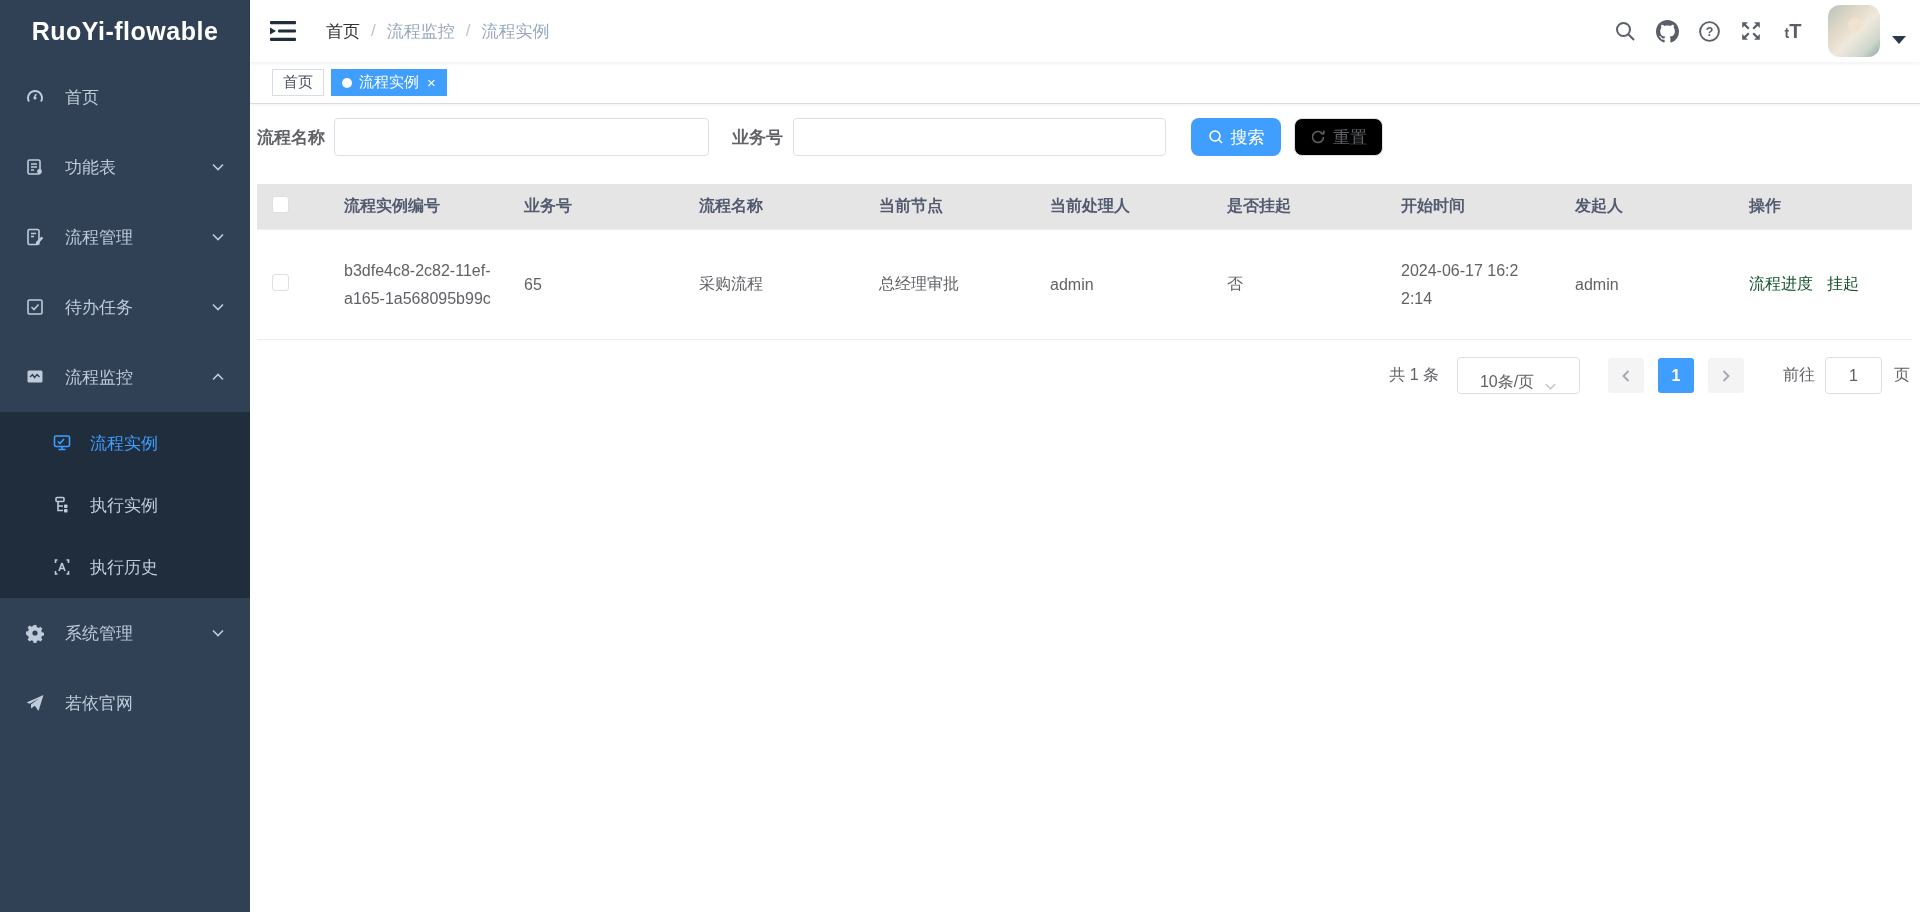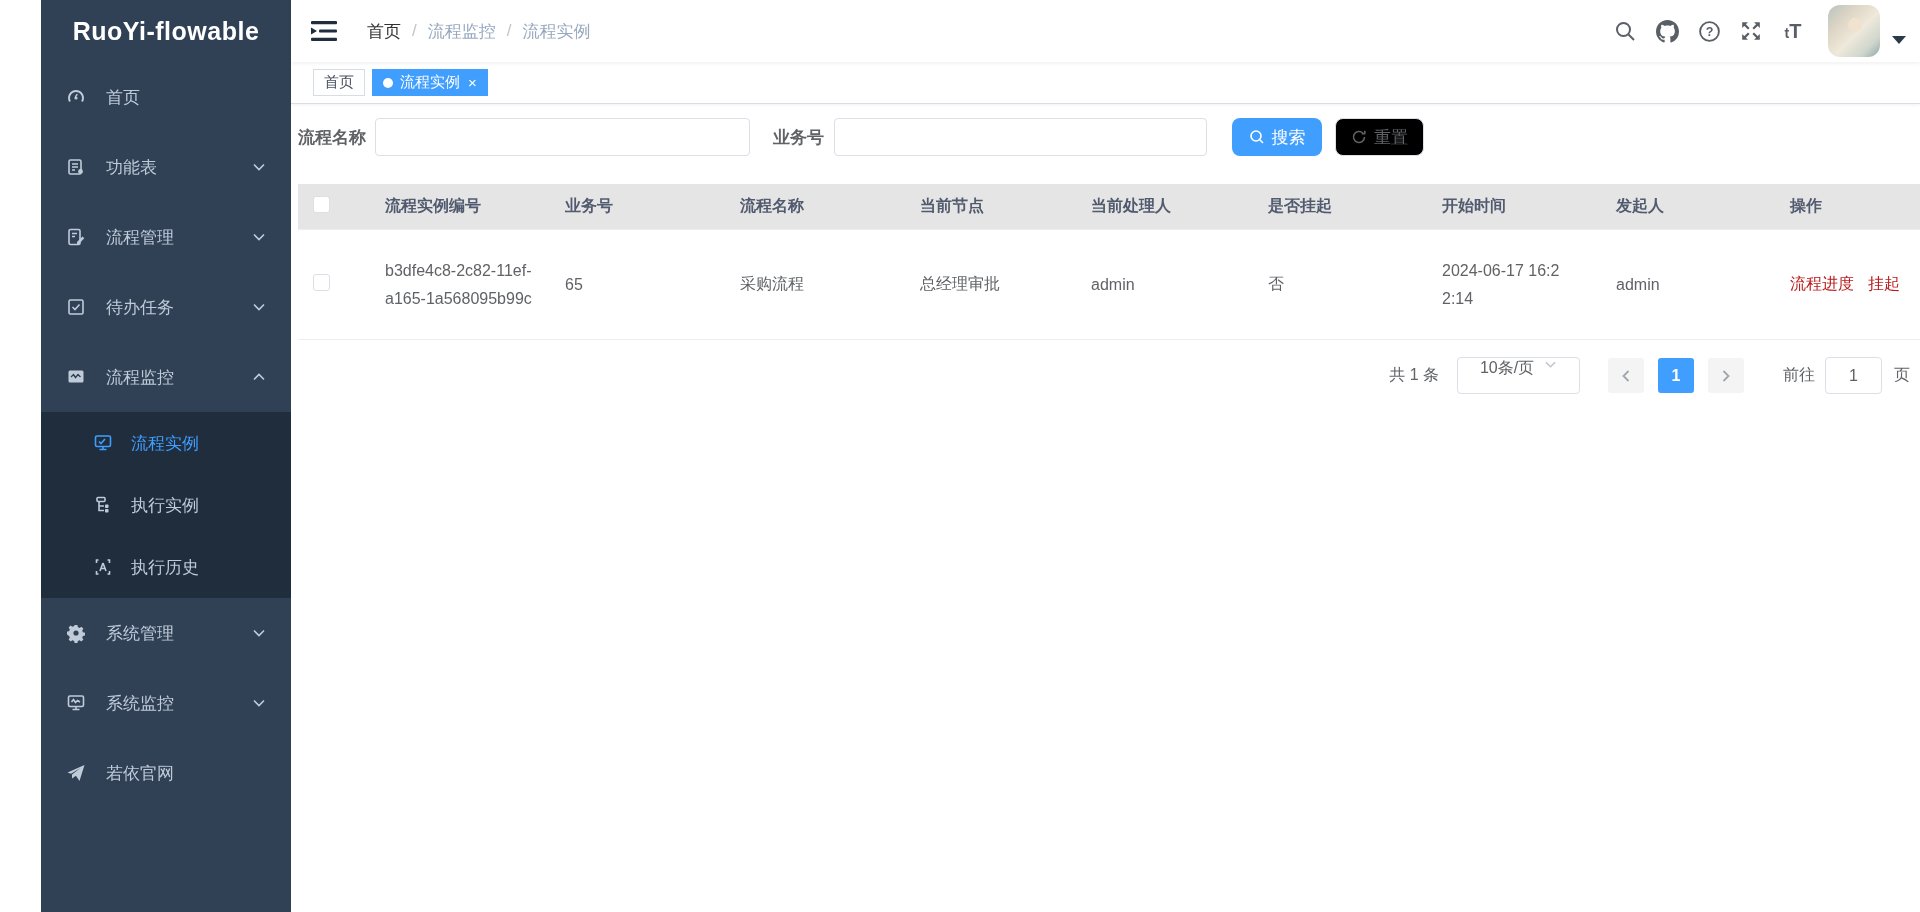--- a/index.html
+++ b/index.html
@@ -1,18 +1,18 @@
 <!DOCTYPE html>
 <html><head>
 <meta charset="utf-8">
 <style>
   * { margin:0; padding:0; box-sizing:border-box; }
   html,body { width:1920px; height:912px; overflow:hidden; background:#fff;
     font-family:"Liberation Sans","DejaVu Sans",sans-serif; }
-  .app { display:flex; width:1920px; height:912px;padding-left:41px; }
+  .app { display:flex; width:1920px; height:912px; }
 
   
   .sidebar { width:250px; height:912px; background:#304156; flex-shrink:0; overflow:hidden; }
   .logo { height:62px; display:flex; align-items:center; justify-content:center;
     color:#fff; font-size:25px; font-weight:bold; letter-spacing:.5px; }
   .menu-item { height:70px; display:flex; align-items:center; padding:0 25px;
     color:#bfcbd9; font-size:17px; cursor:pointer; }
   .menu-item .mi-icon { width:20px; height:20px; margin-right:20px; display:flex; align-items:center; justify-content:center; }
   .menu-item .mi-label { flex:1; }
   .menu-item .chev { width:14px; height:14px; }
@@ -77,28 +77,28 @@
   .thead { background:#e5e5e5; height:46px; border-bottom:1px solid #ebeef5; }
   .thead .td { color:#515a6e; font-weight:bold; }
   .td { padding:0 10px; color:#606266; }
   .td.cb { padding-left:15px; }
   .tbody .tr { min-height:110px; border-bottom:1px solid #ebeef5; }
   .checkbox { width:17px; height:17px; border:1px solid #dcdfe6; border-radius:3px; background:#fff;
     display:inline-block; cursor:pointer; }
   .wrap-all { word-break:break-all; line-height:1.7; }
   .uuid-cell { max-width:170px; }
   .date-cell { max-width:150px; }
-  .link { color:#b91c1c; cursor:pointer; text-decoration:none; }
+  .link { color:#14532d; cursor:pointer; text-decoration:none; }
   .actions { display:flex; gap:14px; }
 
   
   .pagination { margin-top:17px; display:flex; align-items:center; justify-content:flex-end; font-size:16px; color:#606266; }
   .pg-total { margin-right:18px; }
   .pg-select { width:123px; height:37px; border:1px solid #dcdfe6; border-radius:4px;
-    display:flex; align-items:flex-start; justify-content:center; gap:10px; color:#606266; cursor:pointer; margin-right:28px; }
+    display:flex; align-items:flex-end; justify-content:center; gap:10px; color:#606266; cursor:pointer; margin-right:28px; }
   .pg-btn { width:36px; height:35px; background:#f4f4f5; border-radius:3px; display:flex;
     align-items:center; justify-content:center; color:#a0a6af; cursor:pointer; }
   .pg-btn.prev { margin-right:14px; }
   .pg-btn.next { margin-left:14px; }
   .pg-num { min-width:36px; height:35px; background:#409EFF; color:#fff; font-weight:bold;
     border-radius:3px; display:flex; align-items:center; justify-content:center; cursor:pointer; }
   .pg-goto-label { margin-left:39px; margin-right:10px; }
   .pg-goto-input { width:57px; height:37px; border:1px solid #dcdfe6; border-radius:4px;
     text-align:center; font-size:16px; color:#606266; outline:none; }
   .pg-unit { margin-left:12px; }
@@ -214,33 +214,20 @@
         <svg class="ic" width="20" height="20" viewBox="0 0 20 20">
             <path fill="currentColor" fill-rule="evenodd" d="M8.6 2h2.8l.4 2.1 1.8.8 1.8-1.2 2 2-1.2 1.8.7 1.8 2.1.4v2.8l-2.1.4-.7 1.8 1.2 1.8-2 2-1.8-1.2-1.8.7-.4 2.1H8.6l-.4-2.1-1.8-.7-1.8 1.2-2-2 1.2-1.8-.7-1.8L1 11.4V8.6l2.1-.4.7-1.8-1.2-1.8 2-2 1.8 1.2 1.8-.8L8.6 2zm1.4 10.6a2.6 2.6 0 1 0 0-5.2 2.6 2.6 0 0 0 0 5.2z"></path>
           </svg>
       </span>
       <span class="mi-label">系统管理</span>
       <svg class="chev" viewBox="0 0 14 14" fill="none" stroke="#bfcbd9" stroke-width="1.6">
           <path d="M2 4.5l5 5 5-5"></path>
         </svg>
     </div>
 
-    <div class="menu-item">
-      <span class="mi-icon">
-        <svg class="ic" width="20" height="20" viewBox="0 0 20 20" fill="none" stroke="currentColor" stroke-width="1.6">
-            <rect x="2.5" y="3" width="15" height="10.5" rx="1.5"></rect>
-            <path d="M5.5 9l2-2.5 2 3 2-2 2.5 1.5"></path>
-            <path d="M10 13.5v3M6.5 16.5h7"></path>
-          </svg>
-      </span>
-      <span class="mi-label">系统监控</span>
-      <svg class="chev" viewBox="0 0 14 14" fill="none" stroke="#bfcbd9" stroke-width="1.6">
-          <path d="M2 4.5l5 5 5-5"></path>
-        </svg>
-    </div>
 
 
     <div class="menu-item">
       <span class="mi-icon">
         <svg class="ic" width="20" height="20" viewBox="0 0 20 20">
             <path fill="currentColor" d="M1.5 9.5L18.5 2l-5 16-3.6-5.2L6 15.5v-4L14.5 5 5 10.8 1.5 9.5z"></path>
           </svg>
       </span>
       <span class="mi-label">若依官网</span>
     </div>

